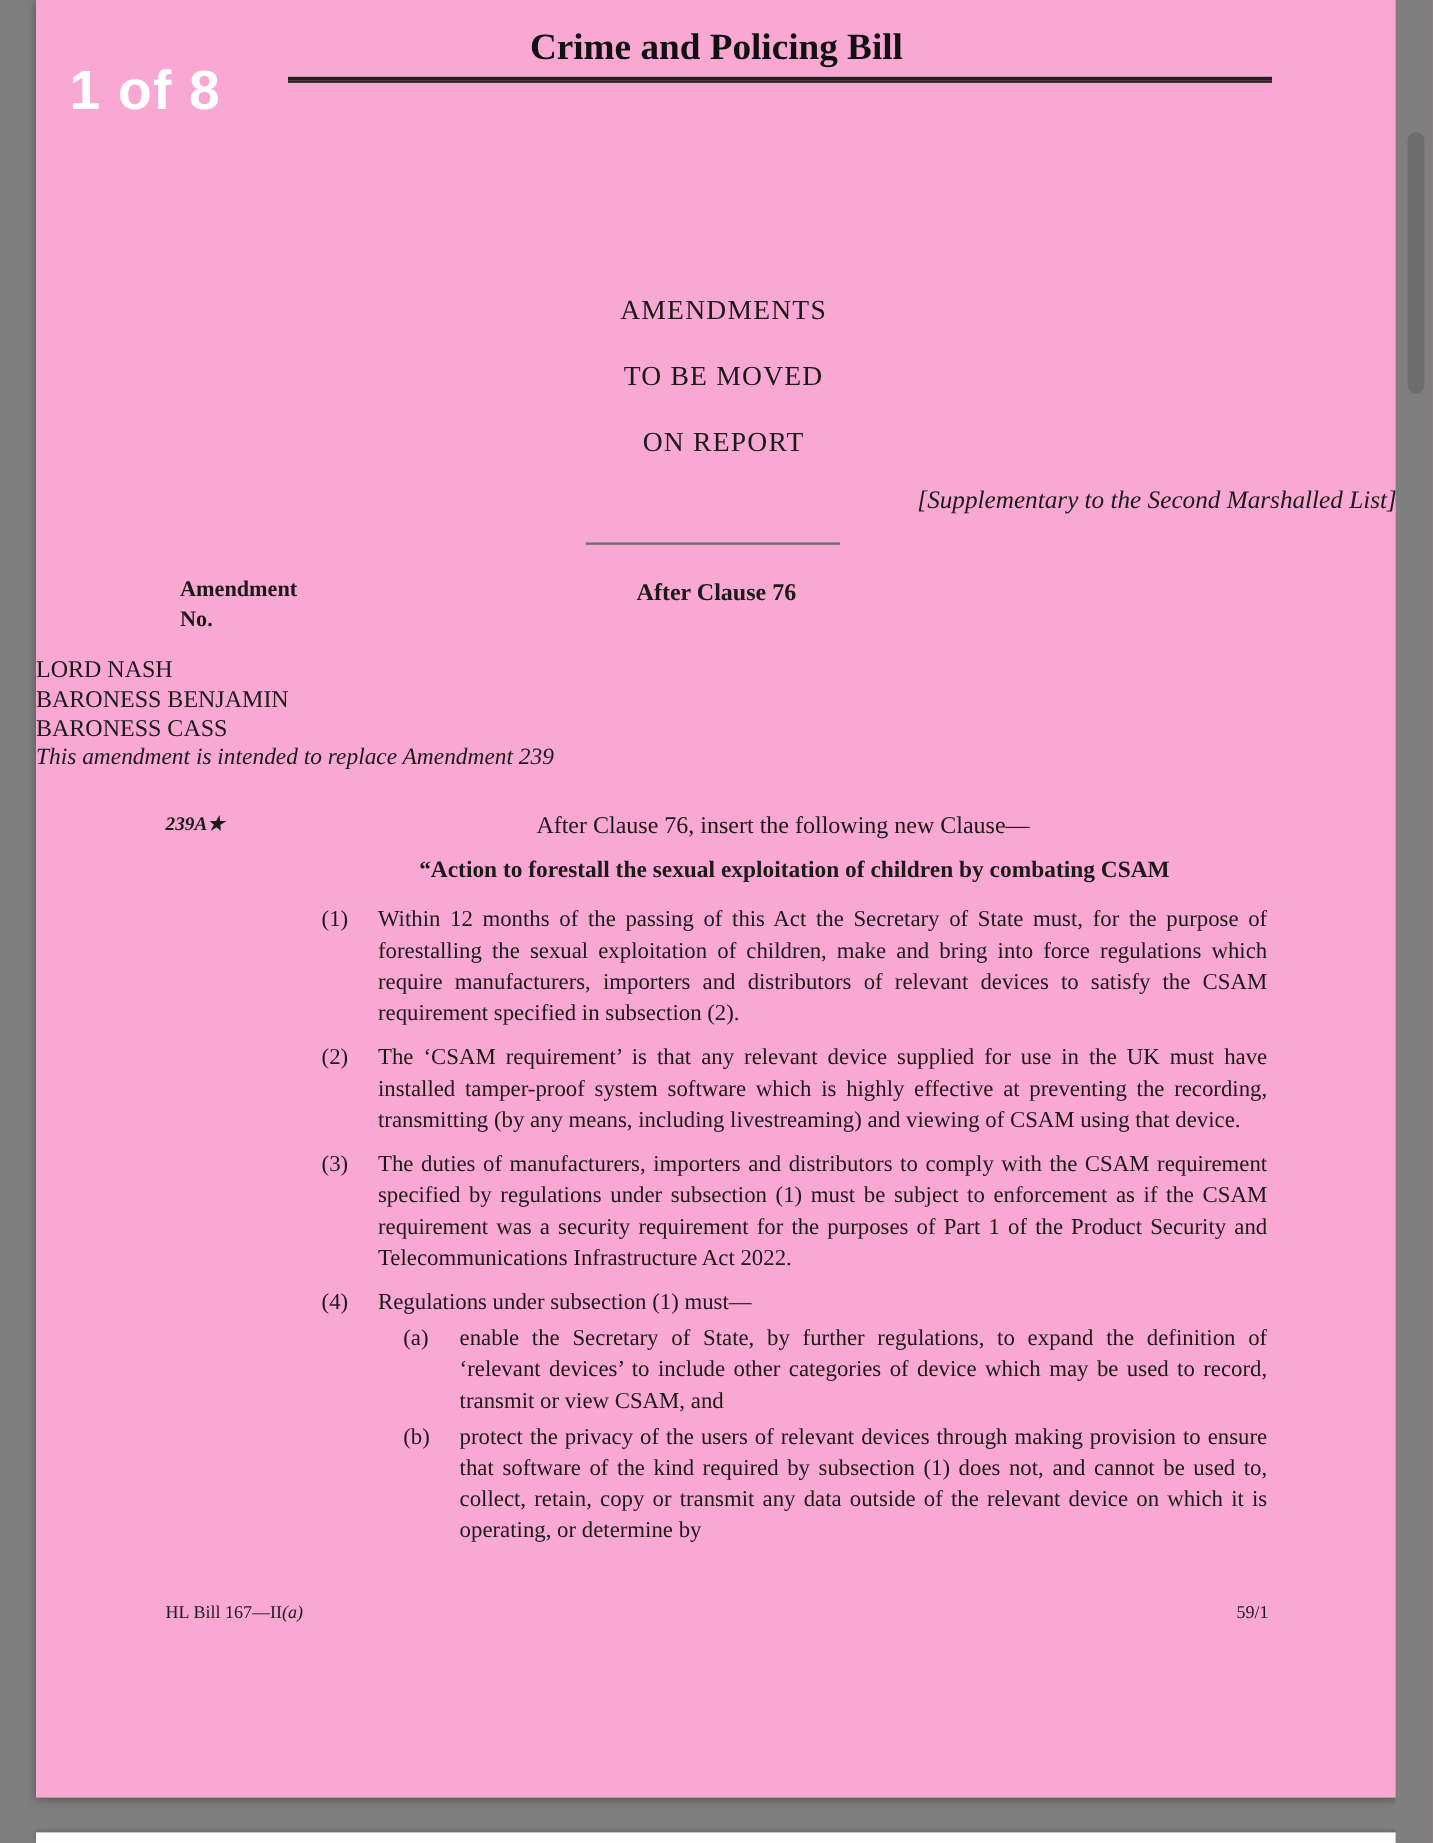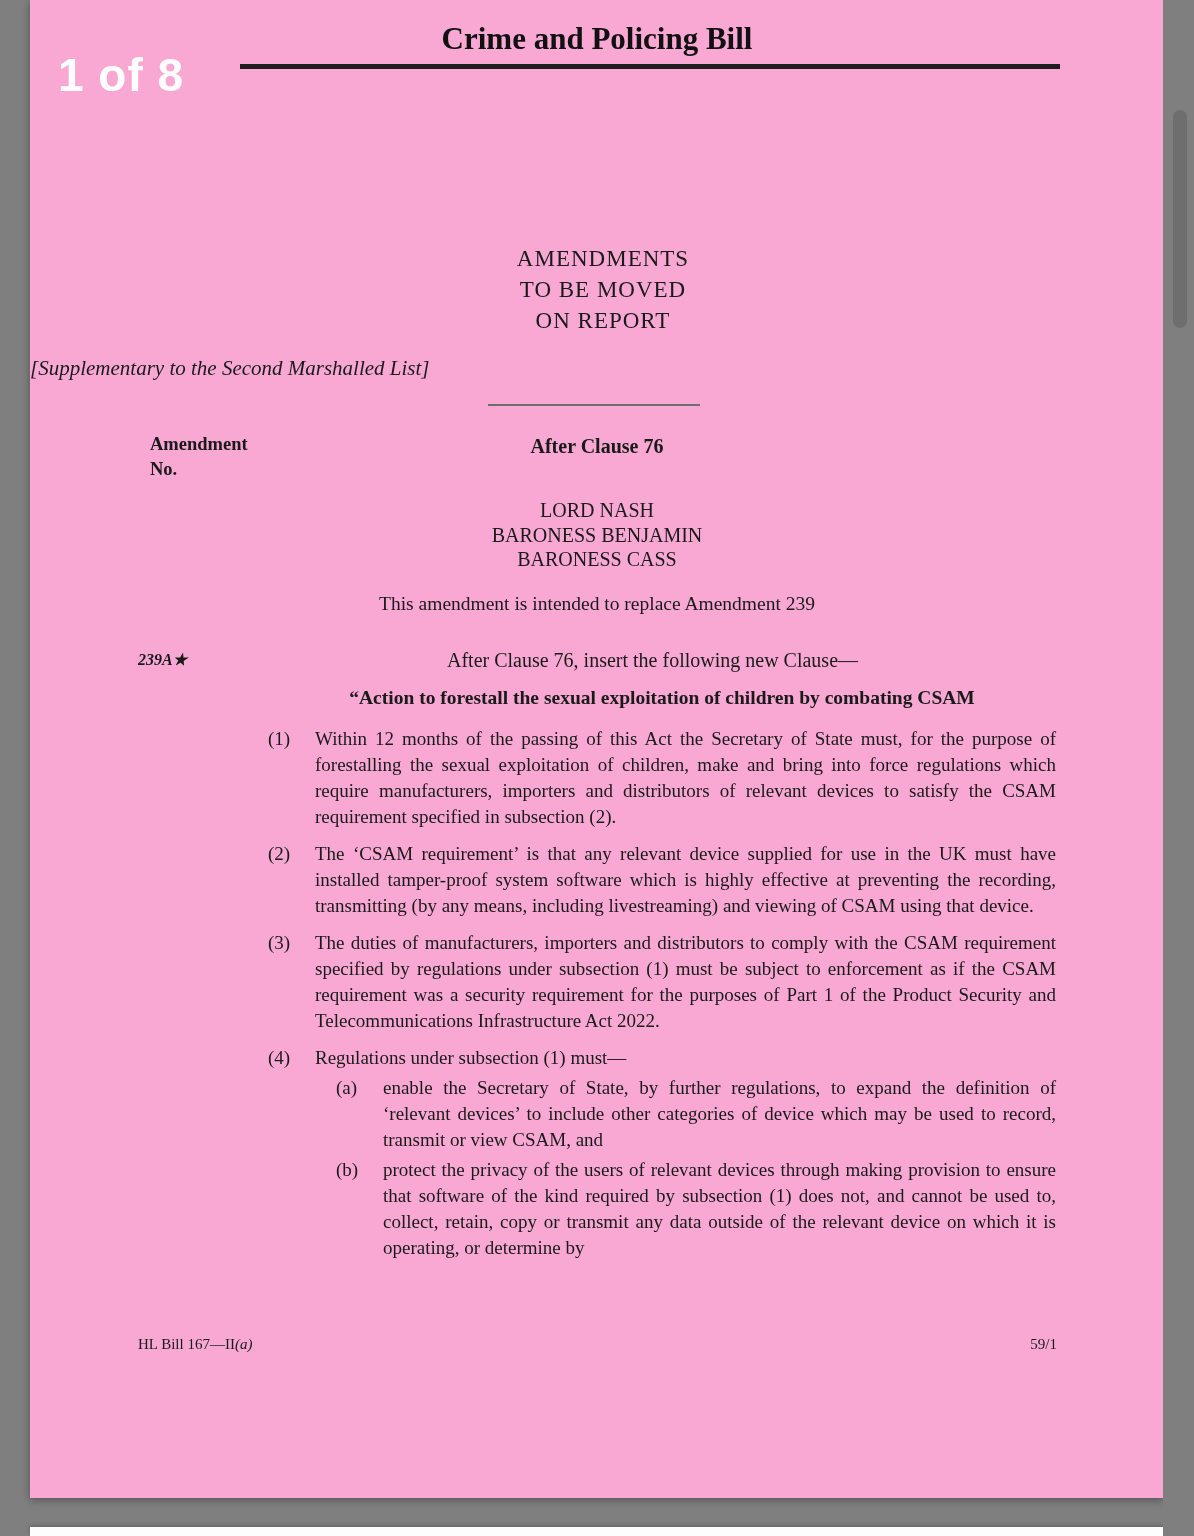--- a/index.html
+++ b/index.html
@@ -65,24 +65,24 @@
     border-bottom: 2px solid #1f1f1f;
   }
   .ceremonial { text-align: center; }
   .cer-line {
     font-size: 23px;
     line-height: 27px;
     letter-spacing: 1px;
     padding-left: 12px;
   }
   .cer-1 { margin-top: 176px; }
-  .cer-2, .cer-3 { margin-top: 4px; }
+  .cer-2, .cer-3 { margin-top: 28px; }
   .subtitle {
     margin-top: 22px;
-    text-align: left;
+    text-align: right;
     font-style: italic;
     font-size: 21px;
     line-height: 24px;
   }
   .short-rule {
     margin-top: 24px;
     margin-left: 458px;
     width: 212px;
     height: 2px;
     background: #6e6e6e;
@@ -94,23 +94,23 @@
     font-weight: bold;
     font-size: 18.5px;
     line-height: 25px;
   }
   .after-clause {
     text-align: center;
     font-weight: bold;
     font-size: 20px;
     padding-top: 3px;
   }
-  .sponsors { margin-top: 10px; text-align: center; }
+  .sponsors { margin-top: 10px; }
   .sponsor { font-size: 20px; line-height: 24.5px; }
-  .sponsor-note { font-size: 19.5px; line-height: 24.5px; margin-top: 20px; }
+  .sponsor-note { font-style: italic; font-size: 19.5px; line-height: 24.5px; }
   .amendment {
     position: relative;
     margin: 31px 107px 0 218px;
   }
   .amend-ref {
     position: absolute;
     left: -110px; top: 0;
     font-weight: bold;
     font-size: 16px;
     line-height: 26px;

